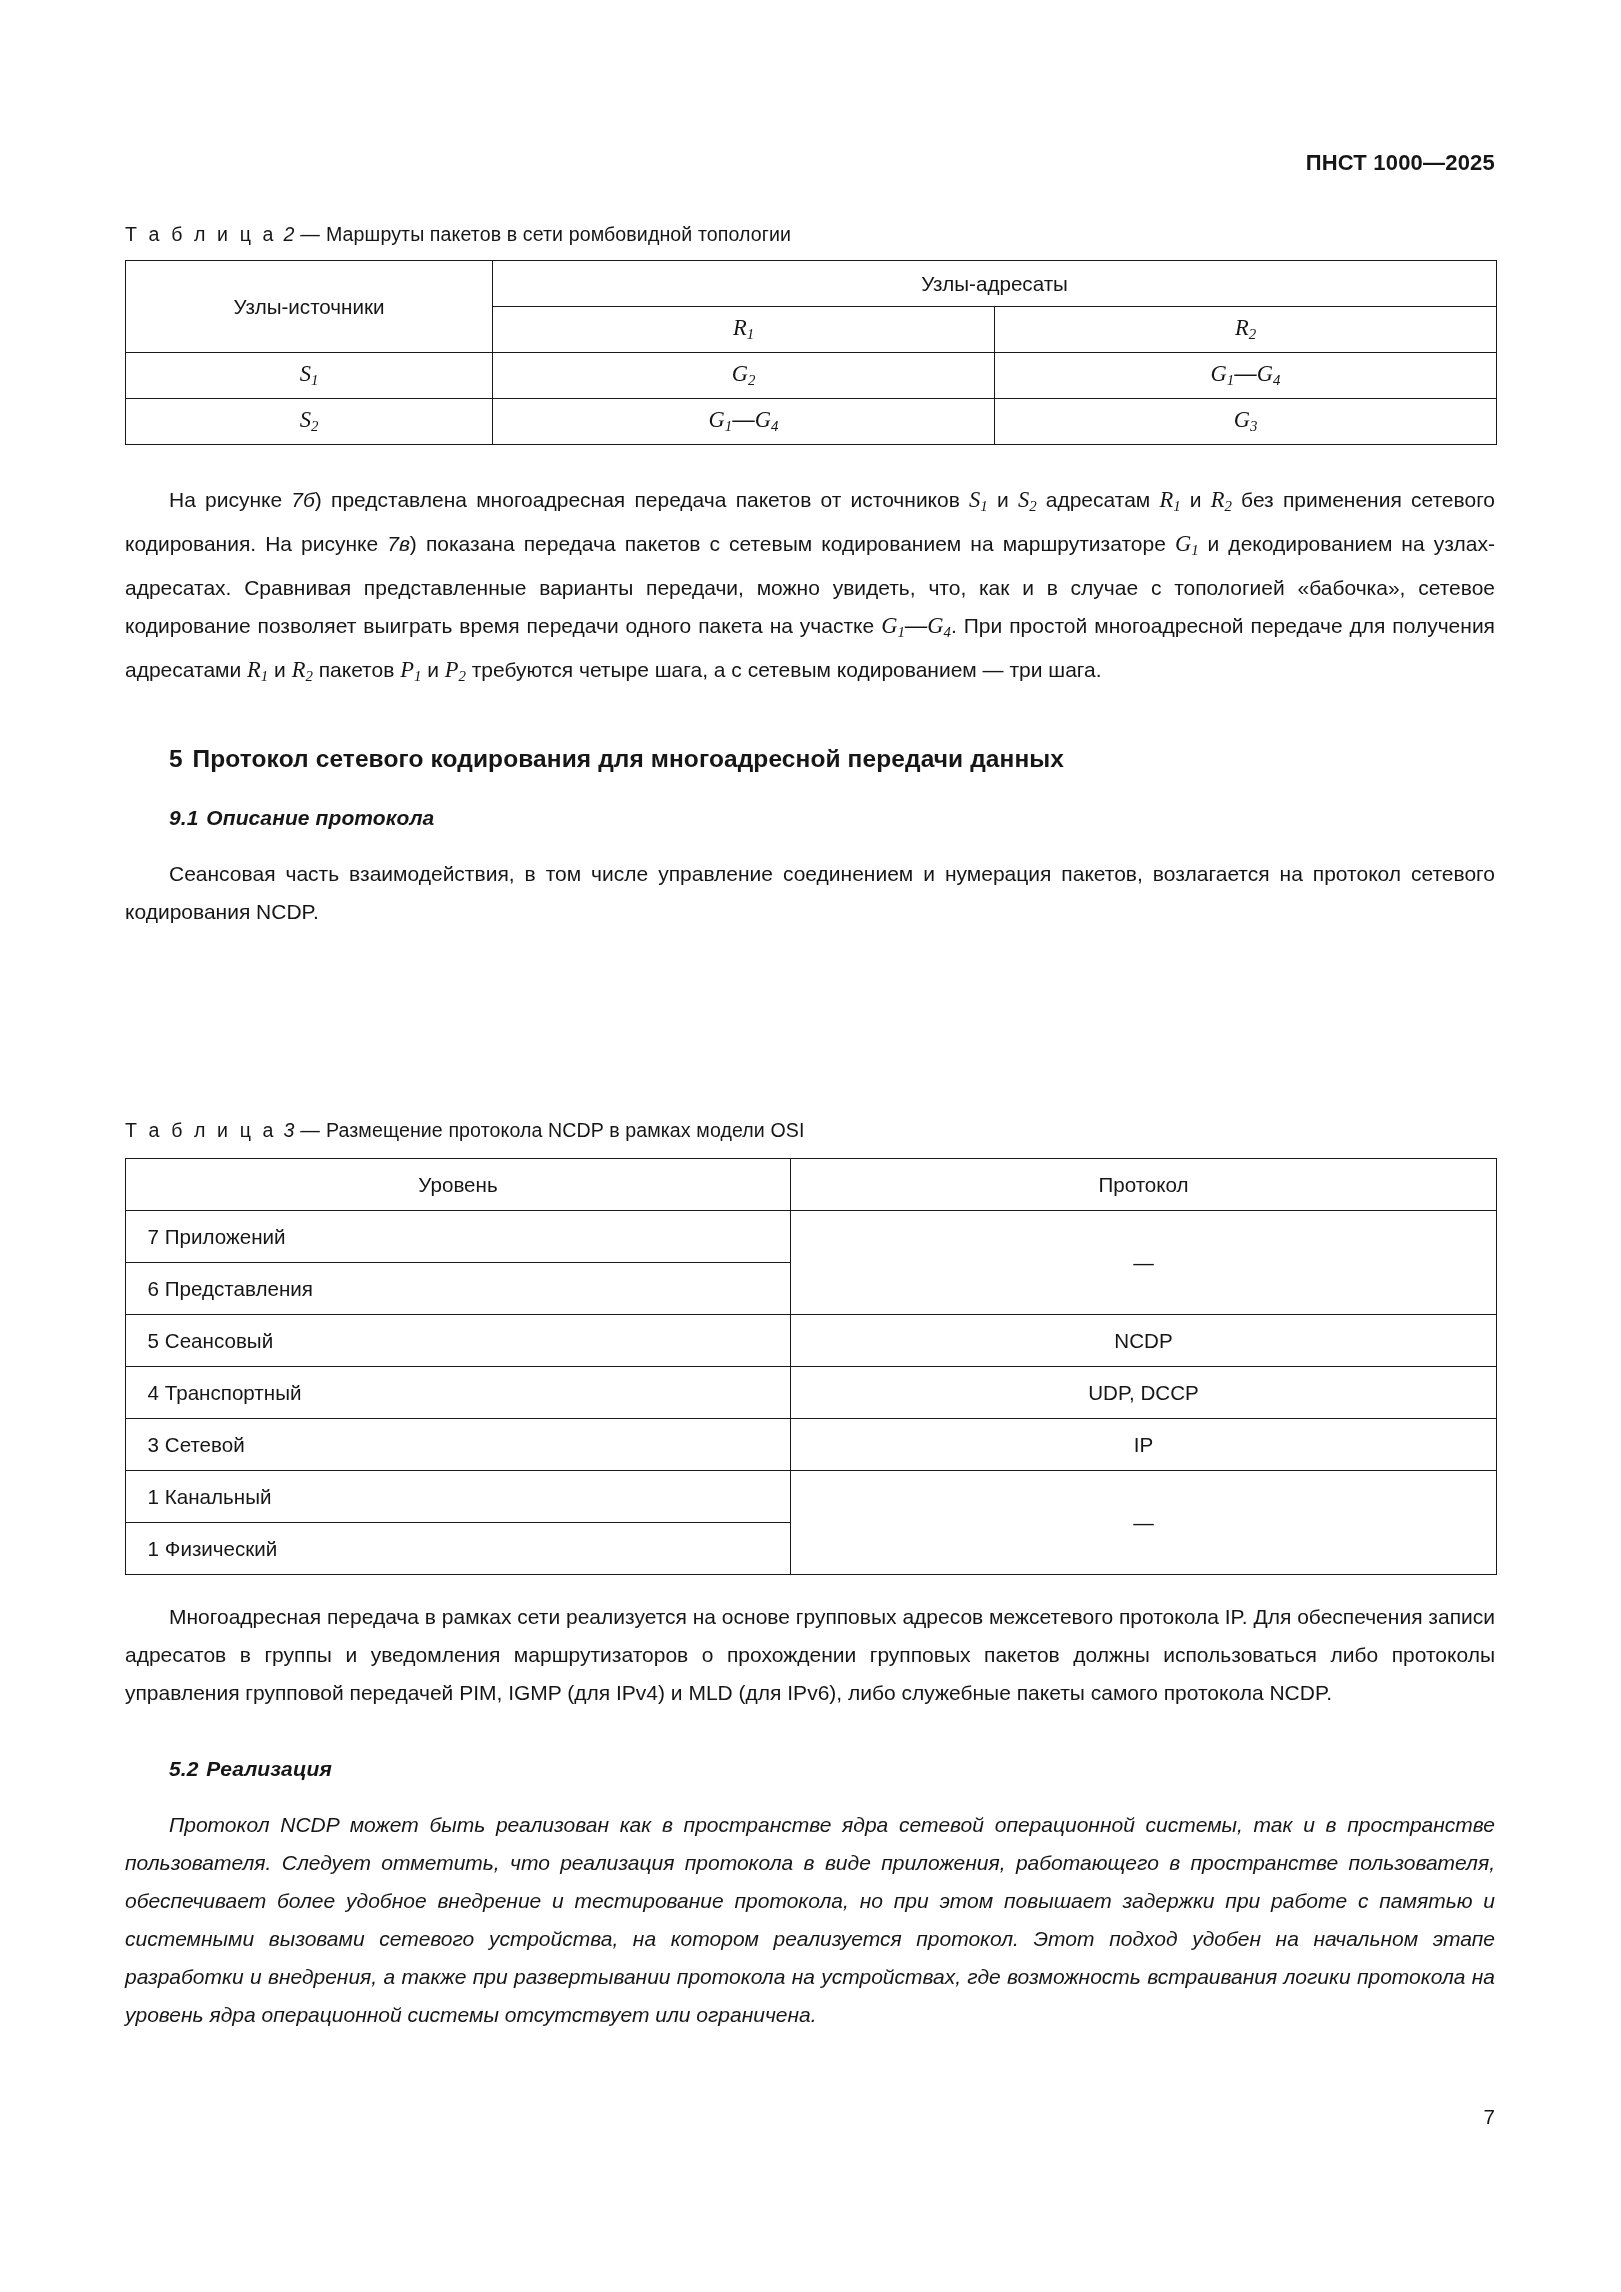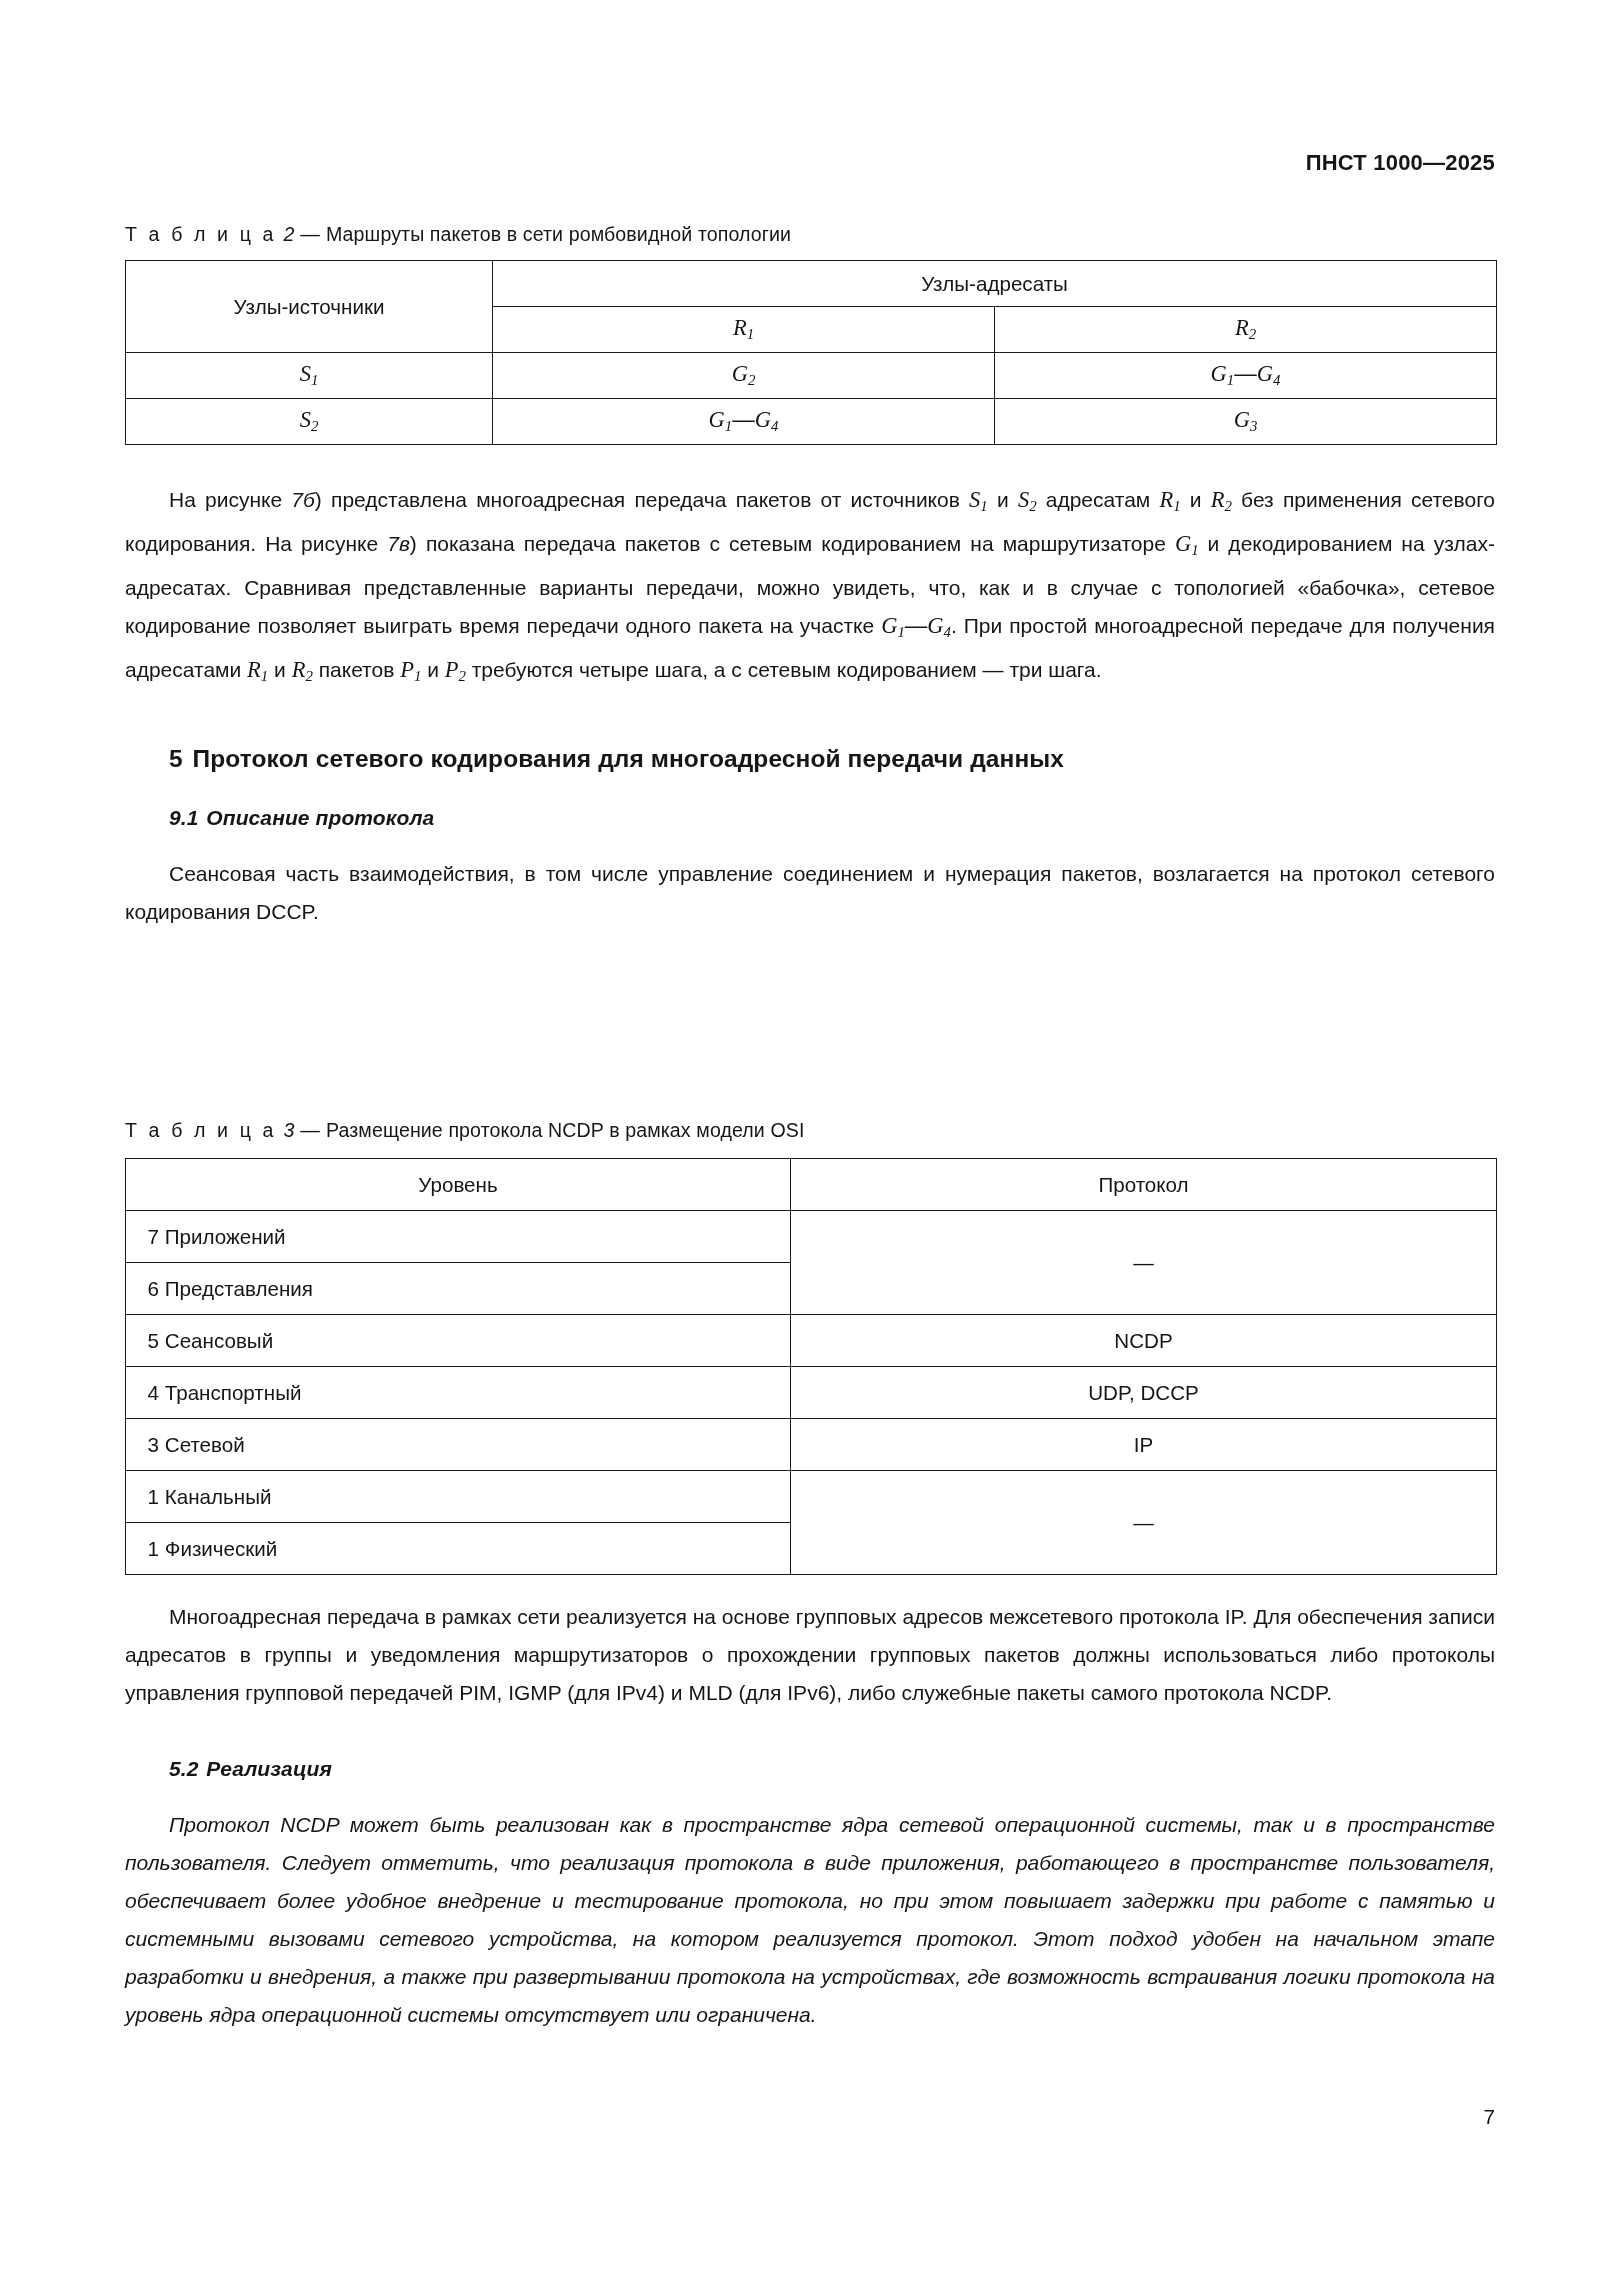--- a/index.html
+++ b/index.html
@@ -208,21 +208,21 @@
 
     <div style="position:absolute; top:745px; left:44px; width:1326px;">
       <h2 class="sec"><span class="secnum">5</span><span>Протокол сетевого кодирования для многоадресной передачи данных</span></h2>
     </div>
 
     <div style="position:absolute; top:806px; left:44px; width:1326px;">
       <h3 class="subsec"><span class="subnum">9.1</span><span>Описание протокола</span></h3>
     </div>
 
     <div style="position:absolute; top:855px; left:0; width:100%;">
-      <p class="body">Сеансовая часть взаимодействия, в том числе управление соединением и нумерация пакетов, возлагается на протокол сетевого кодирования DCCP.</p>
+      <p class="body">Сеансовая часть взаимодействия, в том числе управление соединением и нумерация пакетов, возлагается на протокол сетевого кодирования NCDP.</p>
     </div>
 
     <div style="position:absolute; top:1119px; left:0; width:100%;">
       <p class="tbl-caption">
         <span class="sp">Т а б л и ц а</span><span class="num">3</span><span style="padding:0 5.9px;">—</span><span>Размещение протокола NCDP в рамках модели OSI</span>
       </p>
     </div>
 
     <div style="position:absolute; top:1158px; left:0; width:100%;">
       <table class="gost t3">

